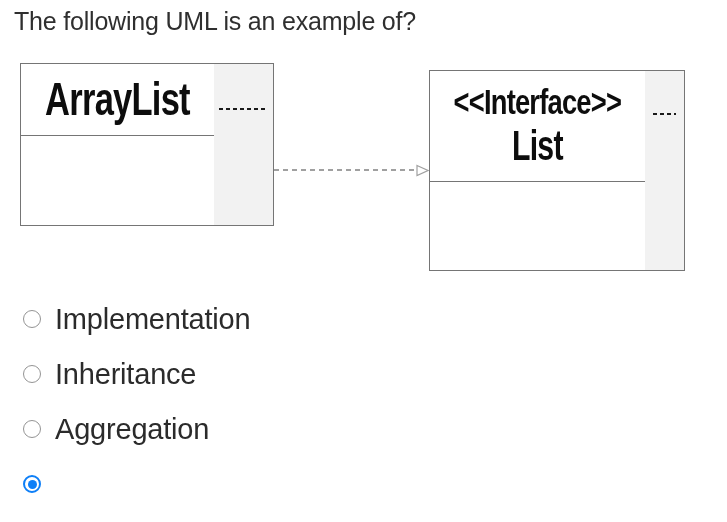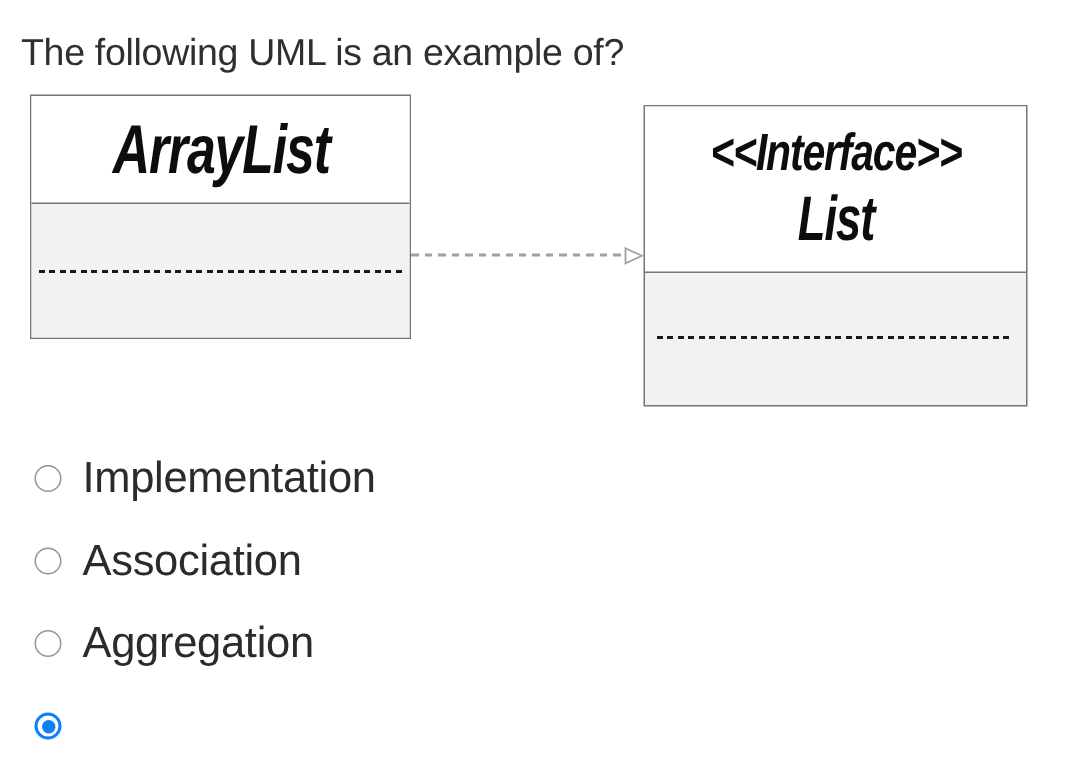--- a/index.html
+++ b/index.html
@@ -1,27 +1,27 @@
 <!DOCTYPE html>
 <html style="--accent: #0e7ff7; --text: #2f2f2f; --box-border: #757575; --box-fill: #f2f2f2; --dash: #1a1a1a; --arrow: #a0a0a0;"><head>
 <meta charset="utf-8">
 <style>
   html,body{margin:0;padding:0;background:#ffffff;}
   .screen{
     position:relative;width:727px;height:522px;background:#ffffff;overflow:hidden;
     font-family:"Liberation Sans","DejaVu Sans",sans-serif;color:var(--text,#2f2f2f);
   }
   .question-title{
-    position:absolute;left:14px;top:20px;font-size:25px;line-height:30px;
+    position:absolute;left:14px;top:6px;font-size:25px;line-height:30px;
     color:var(--text,#2f2f2f);letter-spacing:-0.2px;white-space:nowrap;
   }
   
   .uml-box{
     position:absolute;box-sizing:border-box;border:1px solid var(--box-border,#757575);
-    background:#ffffff;display:flex;flex-direction:column;font-style:italic;
+    background:#ffffff;display:flex;
   }
   .class-box{left:20px;top:63px;width:254px;height:163px;}
   .interface-box{left:429px;top:70px;width:256px;height:201px;}
   .uml-header{
     box-sizing:border-box;display:flex;flex-direction:column;align-items:center;justify-content:center;
     border-bottom:1px solid var(--box-border,#757575);background:#ffffff;
   }
   .class-box .uml-header{height:72px;}
   .interface-box .uml-header{height:111px;gap:4px;text-align:center;}
   .uml-name,.uml-stereotype{
@@ -98,21 +98,21 @@
 
   <div class="options">
 
     <div class="option-row">
       <span class="radio"></span>
       <span class="option-label">Implementation</span>
     </div>
 
     <div class="option-row">
       <span class="radio"></span>
-      <span class="option-label">Association</span>
+      <span class="option-label">Inheritance</span>
     </div>
 
     <div class="option-row">
       <span class="radio"></span>
       <span class="option-label">Aggregation</span>
     </div>
 
     <div class="option-row">
       <span class="radio selected"></span>
     </div>

